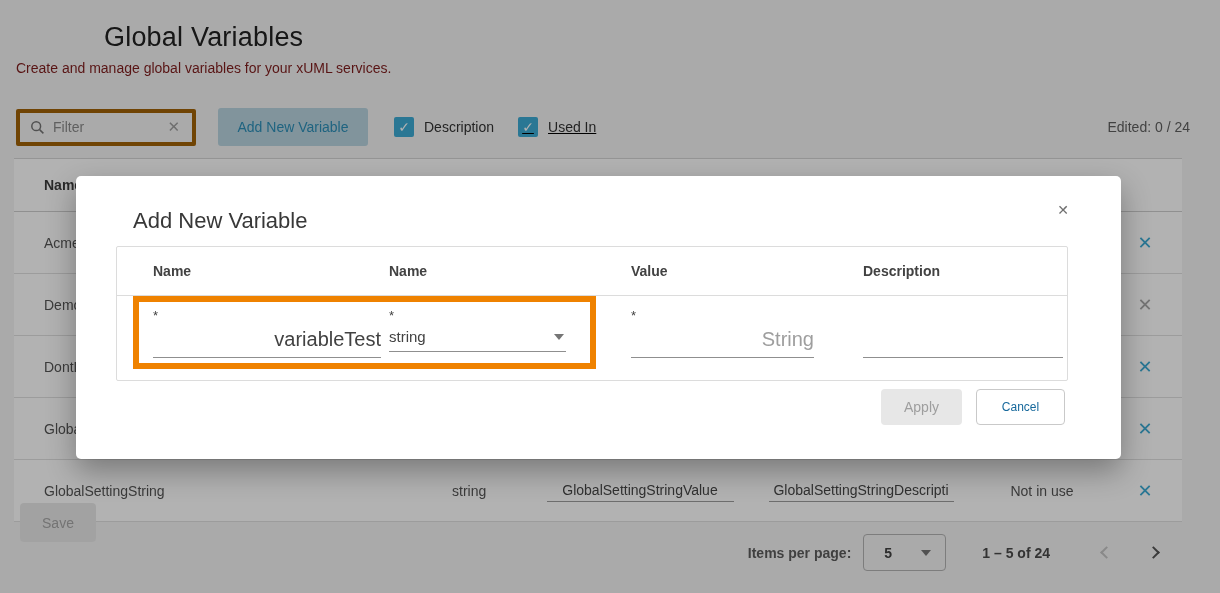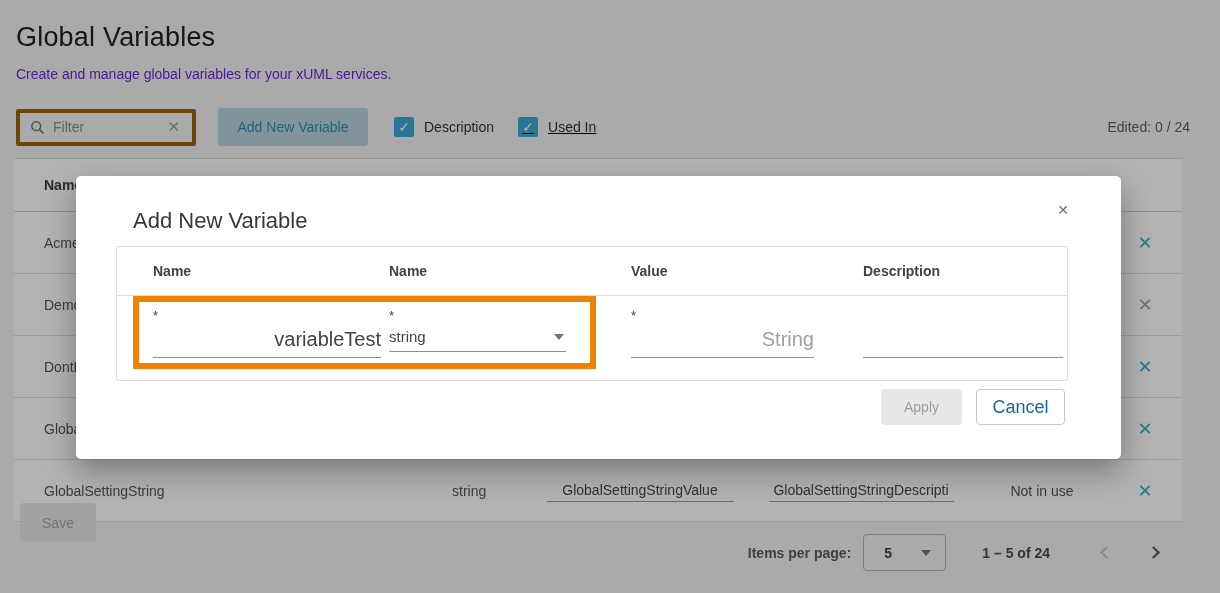--- a/index.html
+++ b/index.html
@@ -2,22 +2,22 @@
 <html><head>
 <meta charset="utf-8">
 <style>
   * { box-sizing: border-box; margin: 0; padding: 0; }
   html,body { width:1220px; height:593px; }
   body { font-family: "Liberation Sans", sans-serif; background:#f4f4f4; overflow:hidden; }
   .stage { position:relative; width:1220px; height:593px; background:#f4f4f4; }
 
   
   .hdr { position:absolute; left:16px; top:22px; }
-  .hdr h1 { font-size:27px; font-weight:400; color:#212121; letter-spacing:.2px; }
-  .hdr .sub { font-size:14px; color:#6d28d9; margin-top:13px; }
+  .hdr h1 { font-size:27px; font-weight:400; color:#212121; letter-spacing:.2px;text-align:center; }
+  .hdr .sub { font-size:14px; color:#7f1d1d; margin-top:7px; }
 
   
   .toolbar { position:absolute; left:16px; top:108px; right:30px; height:38px; display:flex; align-items:center; }
   .filter-box { width:180px; height:37px; border:4px solid #a16207; border-radius:2px; display:flex; align-items:center; padding:0 10px; background:transparent; }
   .filter-box svg { flex:0 0 auto; }
   .filter-box input { flex:1; border:none; outline:none; background:transparent; font-size:14px; color:#555; margin-left:8px; width:100px; font-family:"Liberation Sans",sans-serif; }
   .filter-box input::placeholder { color:#8a8a8a; }
   .clear-x { color:#9e9e9e; font-size:15px; cursor:pointer; padding:0 2px; }
   .add-btn { margin-left:22px; width:150px; height:38px; background:#b9d5e0; color:#2d8fb8; border:none; border-radius:3px; font-size:14px; font-family:"Liberation Sans",sans-serif; cursor:pointer; }
   .cbx-group { display:flex; align-items:center; margin-left:26px; }
@@ -60,21 +60,21 @@
   .fc-head, .fc-row { display:grid; grid-template-columns:236px 242px 232px auto; padding-left:36px; }
   .fc-head { height:49px; border-bottom:1px solid #dcdcdc; align-items:center; font-size:14px; font-weight:bold; color:#424242; }
   .fc-row { padding-top:12px; }
   .req { display:block; font-size:13px; color:#424242; height:17px; }
   .fld { border:none; border-bottom:1px solid #8f8f8f; background:transparent; font-size:20px; color:#424242; font-family:"Liberation Sans",sans-serif; padding:3px 0 6px; outline:none;text-align:right; }
   .fld::placeholder { color:#9e9e9e; }
   .w-name { width:228px; } .w-value { width:183px; } .w-descm { width:200px; }
   .type-select { width:177px; border-bottom:1px solid #8f8f8f; display:flex; align-items:center; justify-content:space-between; padding:3px 2px 6px 0; font-size:15px; color:#424242; cursor:pointer; }
   .modal-actions { position:absolute; right:56px; top:213px; display:flex;padding-left:45px; }
   .apply-btn { width:81px; height:36px; background:#e7e7e7; color:#9e9e9e; border:none; border-radius:4px; font-size:14px; font-family:"Liberation Sans",sans-serif; }
-  .cancel-btn { width:89px; height:36px; background:#fff; color:#17699c; border:1px solid #c9c9c9; border-radius:4px; font-size:18px; font-family:"Liberation Sans",sans-serif; margin-left:14px; cursor:pointer; }
+  .cancel-btn { width:89px; height:36px; background:#fff; color:#17699c; border:1px solid #c9c9c9; border-radius:4px; font-size:12px; font-family:"Liberation Sans",sans-serif; margin-left:14px; cursor:pointer; }
   .highlight { position:absolute; left:57px; top:120px; width:463px; height:73px; border:6px solid #ef8200; z-index:30; pointer-events:none; }
 </style>
 </head>
 <body>
 
 <div class="stage">
 
   <div class="hdr">
     <h1>Global Variables</h1>
     <div class="sub">Create and manage global variables for your xUML services.</div>

